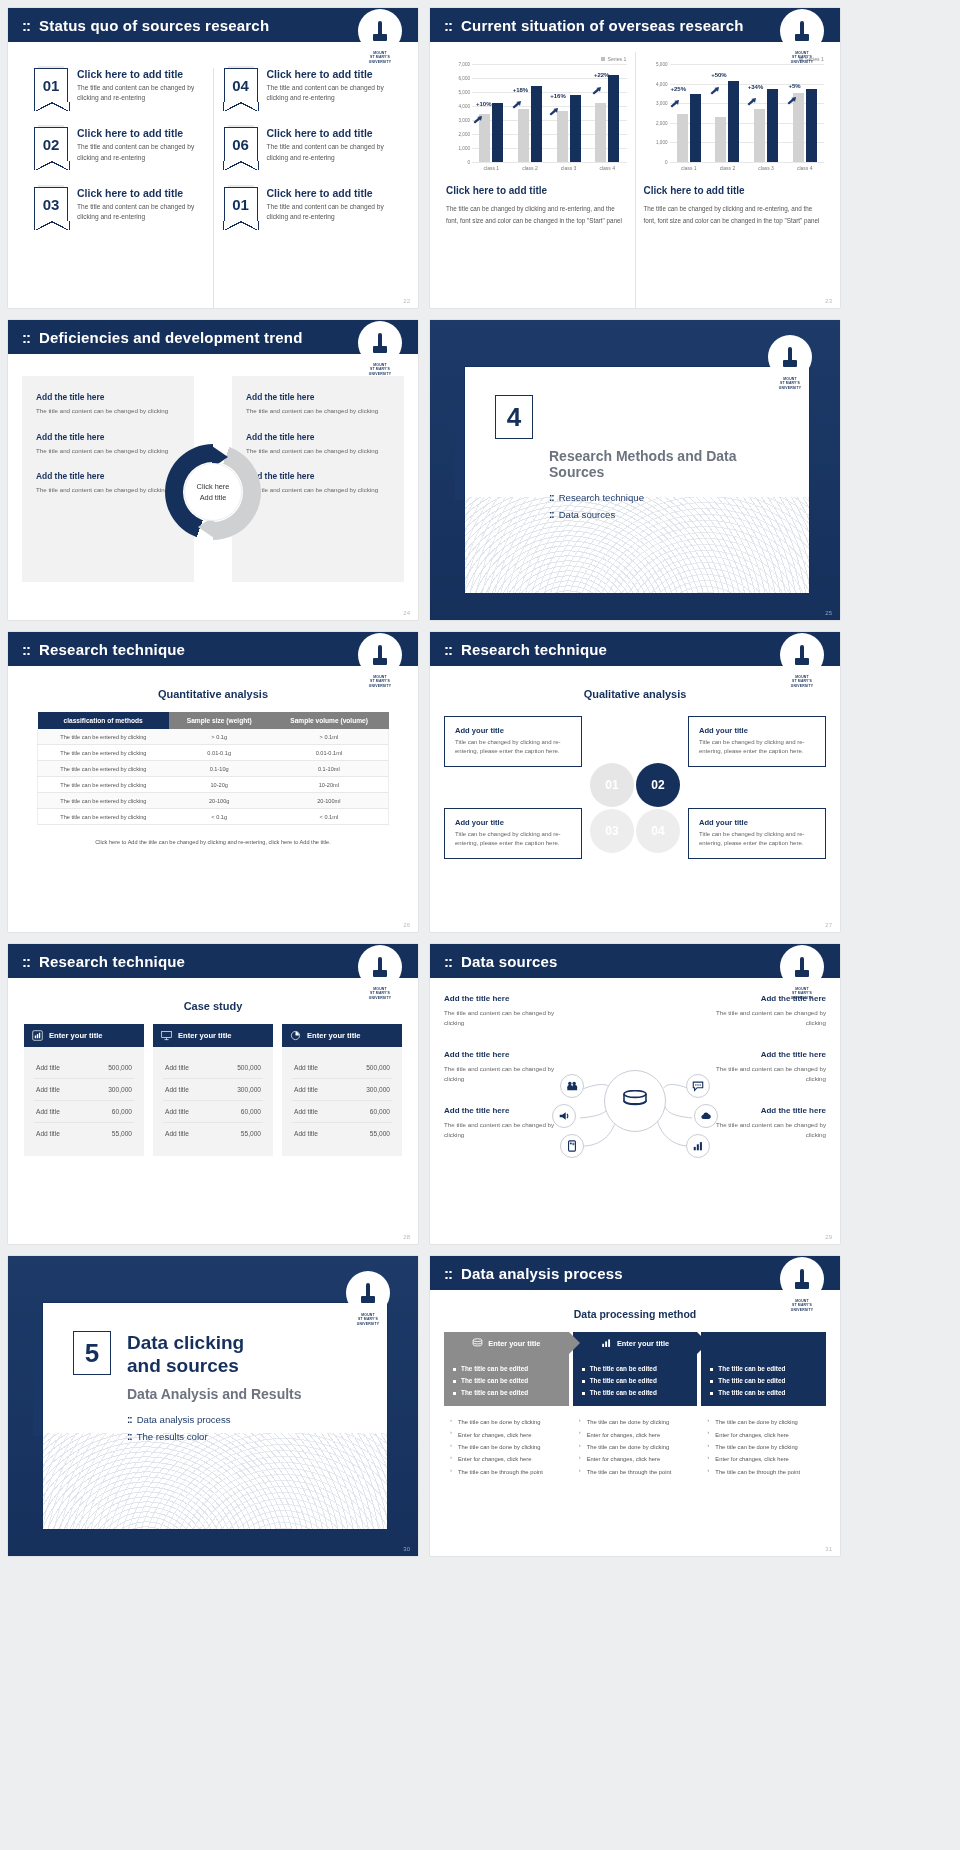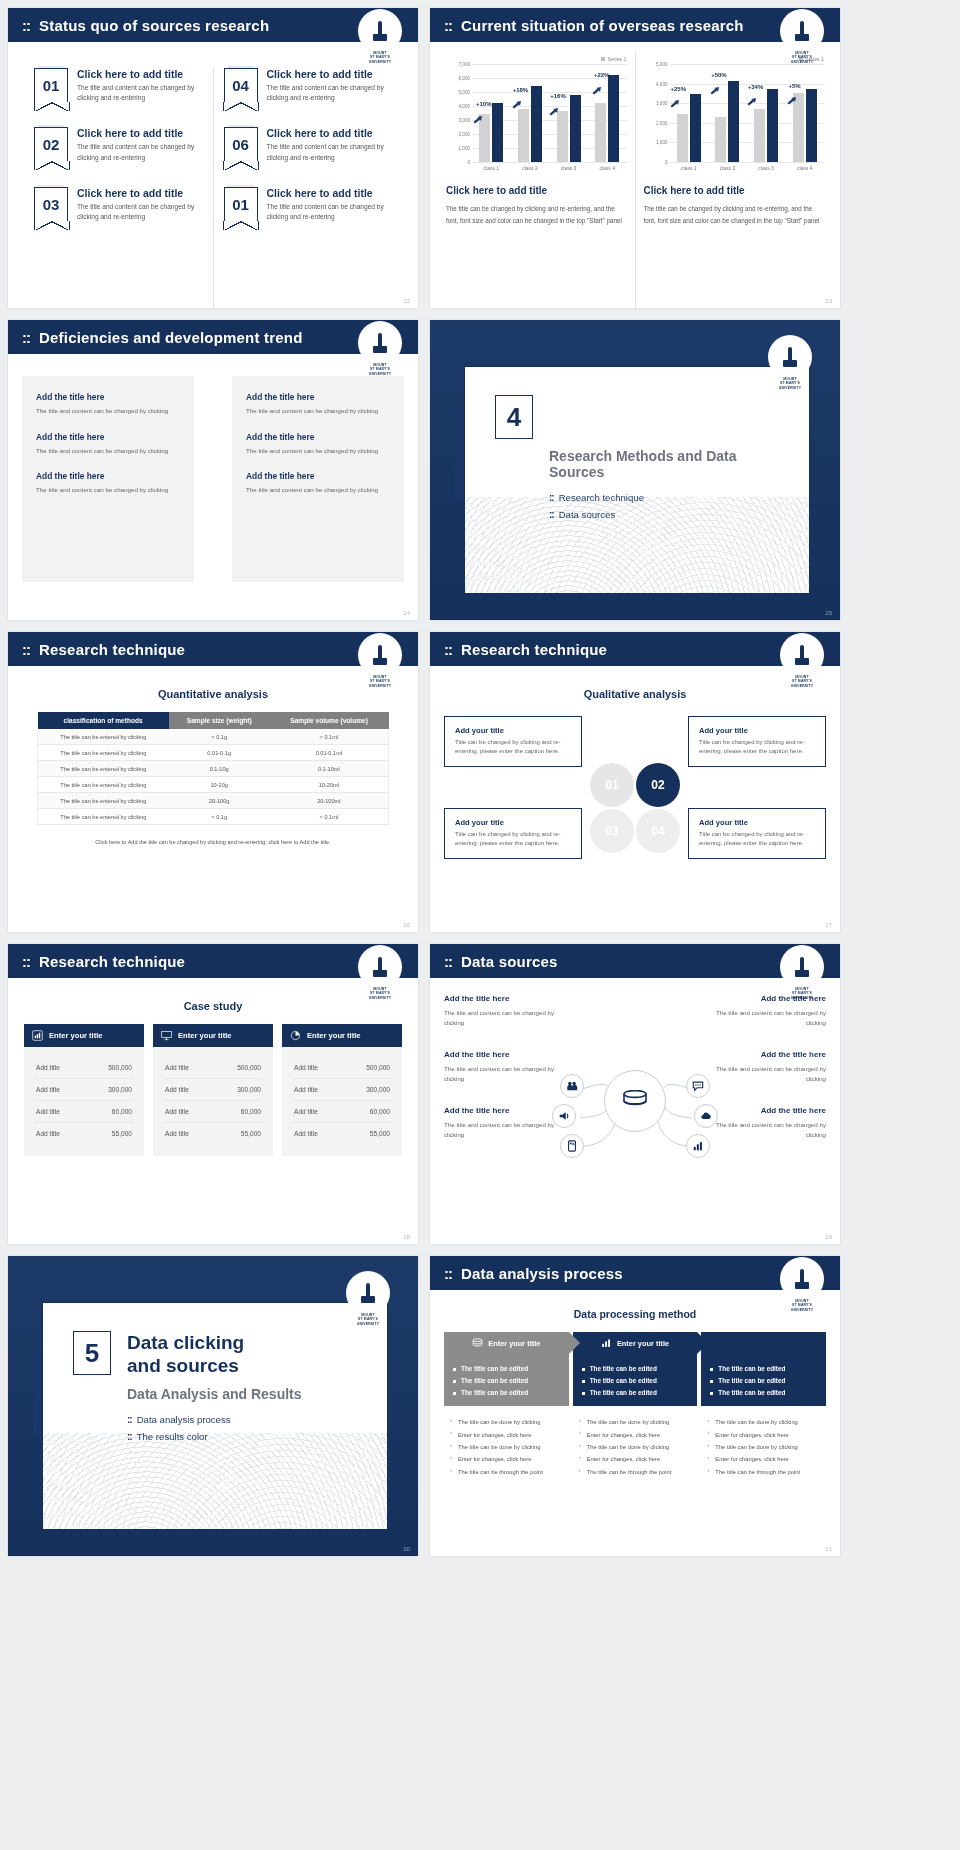--- a/index.html
+++ b/index.html
@@ -477,20 +477,35 @@
         <p>The title and content can be changed by clicking</p>
       </div>
       <div class="panel right">
         <h5>Add the title here</h5>
         <p>The title and content can be changed by clicking</p>
         <h5>Add the title here</h5>
         <p>The title and content can be changed by clicking</p>
         <h5>Add the title here</h5>
         <p>The title and content can be changed by clicking</p>
       </div>
+      <div class="ring">
+        <div class="arc arc-a"></div>
+        <div class="arc arc-b"></div>
+        <svg style="position:absolute;left:0;top:0;width:96px;height:96px;z-index:2" viewBox="0 0 96 96">
+          <path d="M47 2 L63 13 L47 24 Z" fill="#16305c"></path>
+          <path d="M49 94 L33 83 L49 72 Z" fill="#cfd0d2"></path>
+        </svg>
+        <div class="arc-mask"></div>
+        <div class="rot-l">Click here to add title</div>
+        <div class="rot-r" style="color:#9a9a9a">Click here to add title</div>
+        <div class="ring-in">
+          <span>Click here</span>
+          <span>Add title</span>
+        </div>
+      </div>
     </div>
     <div class="pgnum">24</div>
   </div>
 
   <div class="slide sec">
     <div class="bg"></div>
     <div class="bldg"></div>
       <div class="bldg2"></div>
       <div class="bldg3"></div>
     <div class="logo-wrap sec-logo">

